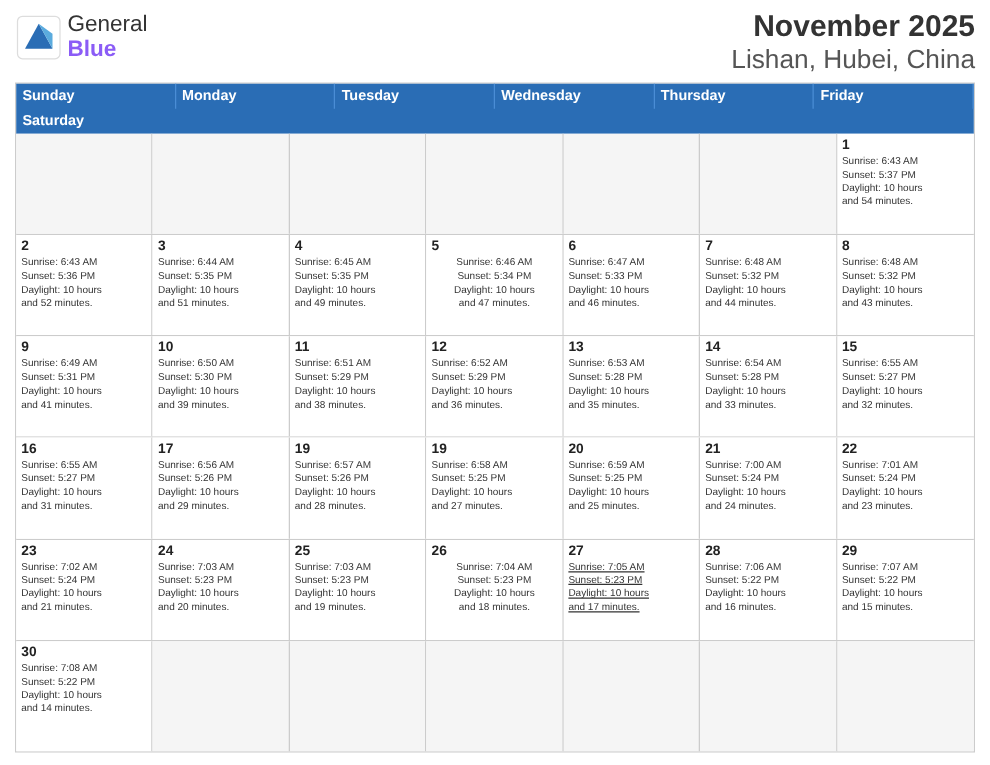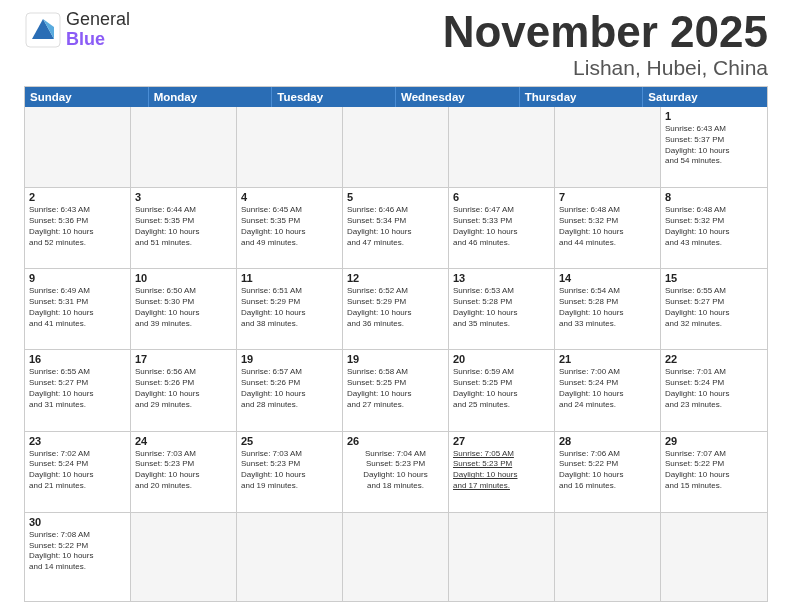--- a/index.html
+++ b/index.html
@@ -6,21 +6,21 @@
     body {
       width: 792px;
       height: 612px;
       font-family: Arial, sans-serif;
       background: #fff;
       overflow: hidden;
     }
     .page {
       width: 792px;
       height: 612px;
-      padding: 10px 24px;
+      padding: 10px 12px;
       display: flex;
       flex-direction: column;
     }
     .header {
       display: flex;
       justify-content: space-between;
       align-items: flex-start;
       margin-bottom: 6px;
     }
     .logo-area {
@@ -36,21 +36,21 @@
       font-weight: normal;
     }
     .logo-blue {
       color: #8b5cf6;
       font-weight: bold;
     }
     .title-area {
       text-align: right;
     }
     .month-title {
-      font-size: 44px;
+      font-size: 24px;
       font-weight: bold;
       color: #333;
       line-height: 1;
     }
     .location {
       font-size: 21px;
       color: #555;
       margin-top: 2px;
     }
     .calendar {
@@ -139,20 +139,21 @@
     </div>
   </div>
 
   <div class="calendar">
     <div class="cal-header-row">
     <div class="cal-header-cell">Sunday</div>
         <div class="cal-header-cell">Monday</div>
         <div class="cal-header-cell">Tuesday</div>
         <div class="cal-header-cell">Wednesday</div>
         <div class="cal-header-cell">Thursday</div>
+        <div class="cal-header-cell">Friday</div>
         <div class="cal-header-cell">Saturday</div>
       </div>
     <div class="cal-body">
     <div class="cal-week">
           <div class="cal-cell empty"></div>
           <div class="cal-cell empty"></div>
           <div class="cal-cell empty"></div>
           <div class="cal-cell empty"></div>
           <div class="cal-cell empty"></div>
           <div class="cal-cell empty"></div>
@@ -181,21 +182,21 @@
           </div>
           <div class="cal-cell">
             <div class="day-num">4</div>
             <div class="cell-text" style="white-space: pre-line;">Sunrise: 6:45 AM
 Sunset: 5:35 PM
 Daylight: 10 hours
 and 49 minutes.</div>
           </div>
           <div class="cal-cell">
             <div class="day-num">5</div>
-            <div class="cell-text" style="white-space: pre-line;">Sunrise: 6:46 AM
+            <div class="cell-text" style="white-space: pre-line; text-align: center;">Sunrise: 6:46 AM
 Sunset: 5:34 PM
 Daylight: 10 hours
 and 47 minutes.</div>
           </div>
           <div class="cal-cell">
             <div class="day-num">6</div>
             <div class="cell-text" style="white-space: pre-line;">Sunrise: 6:47 AM
 Sunset: 5:33 PM
 Daylight: 10 hours
 and 46 minutes.</div>

